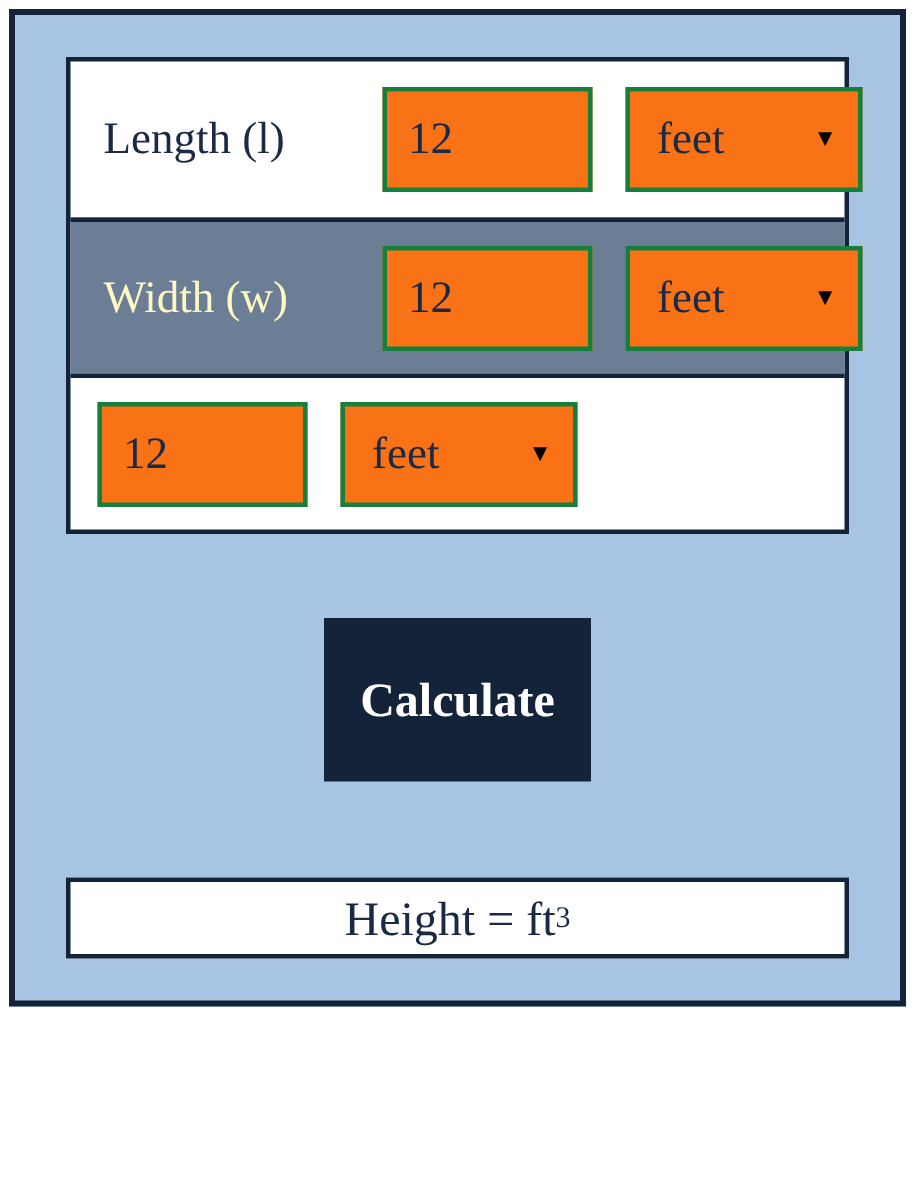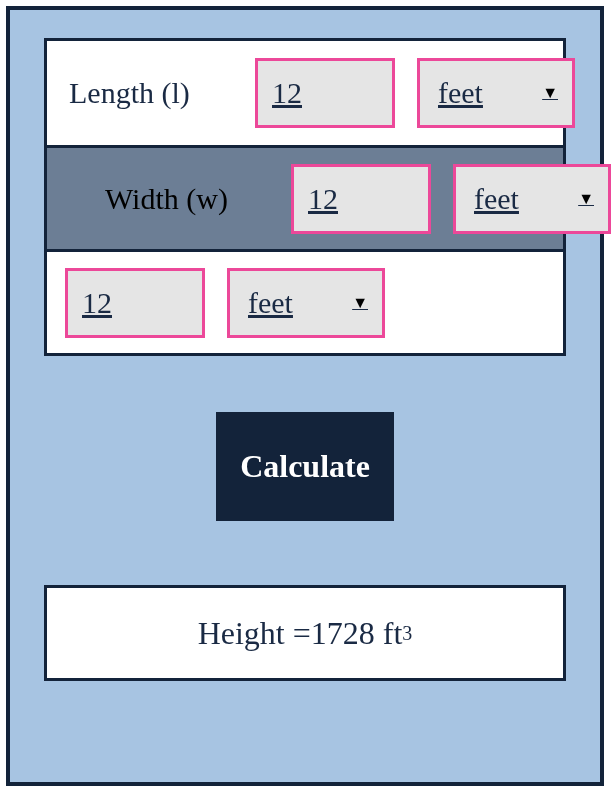--- a/index.html
+++ b/index.html
@@ -8,21 +8,21 @@
     height: 792px;
     background: #ffffff;
     font-family: Georgia, 'Times New Roman', serif;
     display: flex;
     align-items: flex-start;
     justify-content: flex-start;
   }
   .panel {
     margin: 6px;
     width: 598px;
-    height: 780px;
+    height: 665px;
     background: #a7c4e2;
     border: 4px solid #13233a;
     padding: 28px 34px;
     display: flex;
     flex-direction: column;
   }
   .input-table {
     border: 3px solid #13233a;
     background: #ffffff;
   }
@@ -38,30 +38,29 @@
   }
   .row.selected {
     background: #6c7e95;
   }
   .row .label {
     flex: 0 0 168px;
     font-size: 30px;
     color: #1a2a44;
     padding-left: 4px;
   }
-  .row.selected .label { color: #000000; margin-left: 36px; }
+  .row.selected .label { color: #fef9c3; }
   .value-box, .unit-box {
-    border: 3px solid #ec4899;
-    background: #e5e5e5;
+    border: 3px solid #15803d;
+    background: #f97316;
     height: 70px;
     display: flex;
     align-items: center;
     font-size: 30px;
     color: #1a2a44;
-    text-decoration: underline;
   }
   .value-box {
     flex: 0 0 140px;
     padding: 0 14px;
   }
   .unit-box {
     flex: 0 0 158px;
     padding: 0 14px 0 18px;
     justify-content: space-between;
     align-items: center;
@@ -141,19 +140,18 @@
     </div>
 
   </div>
 
   <div class="calc-wrap">
     <button class="calc-btn">Calculate</button>
   </div>
 
   <div class="result-box">
     <span>Height = </span>
-    <span>1728</span>
     <span>&nbsp;</span>
     <span>ft</span>
     <sup>3</sup>
   </div>
 
 </div>
 
 </body></html>

